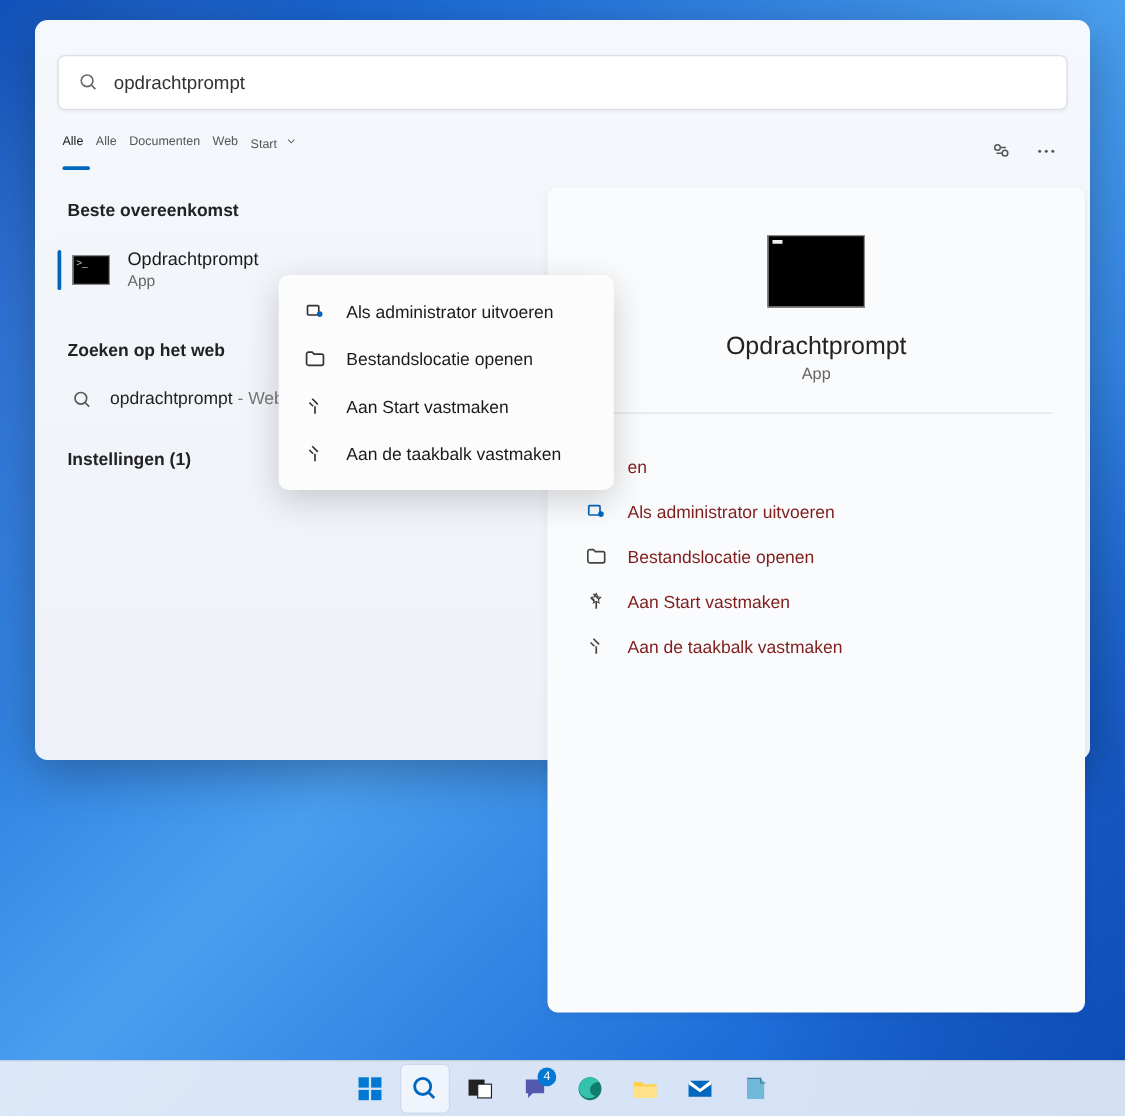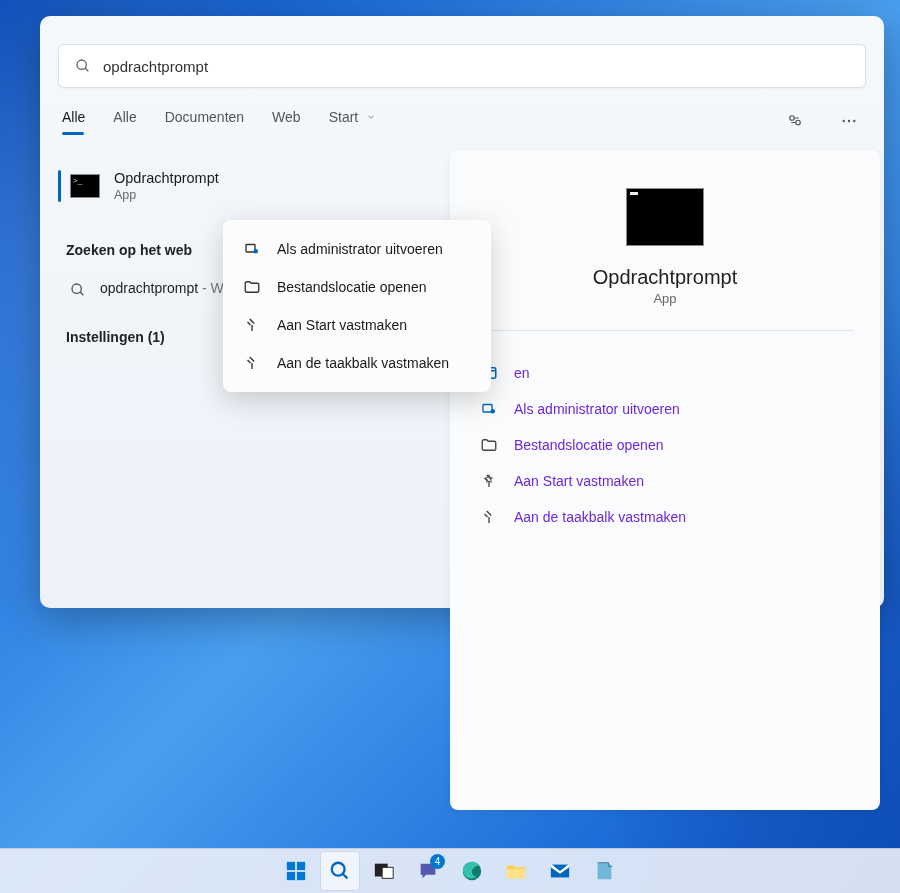--- a/index.html
+++ b/index.html
@@ -10,35 +10,34 @@
   }
   .bg-swirl { position:absolute; inset:0; background:
     radial-gradient(ellipse 400px 600px at 10% 30%, rgba(255,255,255,0.15), transparent 60%),
     radial-gradient(ellipse 500px 700px at 90% 70%, rgba(10,50,150,0.4), transparent 50%);
   }
   .window {
     position: absolute; left: 28px; top: 16px; width: 844px; height: 592px;
     background: linear-gradient(180deg, #f5f8fc 0%, #eef2f8 100%);
     border-radius: 10px; box-shadow: 0 10px 40px rgba(0,0,0,0.3);
     padding: 20px 0 0 0;
-    margin-left: 12px;
   }
   .search-bar {
     margin: 8px 18px 0 18px; height: 44px;
     background: #fff; border: 1px solid #dcdfe6; border-radius: 6px;
     display: flex; align-items: center; padding: 0 16px;
     box-shadow: 0 1px 3px rgba(0,0,0,0.05);
   }
   .search-bar svg { width:16px; height:16px; fill:none; stroke:#666; stroke-width:2; margin-right:12px; }
   .search-bar input {
     border:none; outline:none; font-size:15px; flex:1; color:#333;
   }
   .tabs {
-    display:flex; align-items:center; margin: 20px 22px 0 22px; gap: 28px;
-    font-size:14px; color:#555;
+    display:flex; margin: 20px 22px 0 22px; gap: 10px;
+    font-size:10px; color:#555;
   }
   .tab { cursor:pointer; padding-bottom:8px; }
   .tab.active { color:#1a1a1a; font-weight:500; position:relative; }
   .tab.active::after { content:""; position:absolute; left:0; bottom:-2px; width:22px; height:3px; background:#0067c0; border-radius:2px; }
   .tab .chev { display:inline-block; margin-left:4px; }
   .tab-spacer { flex:1; }
   .tab-iconbtn { color:#555; cursor:pointer; padding:4px; }
   .tab-iconbtn svg { width:18px; height:18px; }
 
   .body-area { position:relative; display:flex; margin:26px 18px 0 18px; height:680px; }
@@ -69,21 +68,21 @@
     position:absolute; left:392px; top:-10px; width:430px; height:660px;
     background:#fafbfd; border-radius:8px; box-shadow: 0 2px 8px rgba(0,0,0,0.06);
     padding-top:38px;
   }
   .big-icon { width:78px; height:58px; background:#000; border:1px solid #888; margin:0 auto; position:relative; }
   .big-icon::after { content:""; position:absolute; left:3px; top:3px; width:8px; height:3px; background:#eee; }
   .app-name { text-align:center; font-size:20px; color:#222; margin-top:20px; }
   .app-sub { text-align:center; font-size:13px; color:#666; margin-top:2px; }
   .divider { height:1px; background:#e0e3e8; margin:24px 26px; }
   .action-list { padding:0 20px; }
-  .action-item { display:flex; align-items:center; gap:16px; padding:9px 10px; cursor:pointer; font-size:14px; color:#6d28d9; border-radius:4px; }
+  .action-item { display:flex; align-items:center; gap:16px; padding:9px 10px; cursor:pointer; font-size:14px; color:#7f1d1d; border-radius:4px; }
   .action-item .ico { width:18px; height:18px; display:flex; align-items:center; justify-content:center; }
   .action-item .ico.blue { color:#0067c0; }
   .action-item .ico.gray { color:#444; }
 
   .context-menu {
     position:absolute; left:223px; top:220px; width:268px;
     background:#fcfcfd; border-radius:8px; box-shadow: 0 8px 28px rgba(0,0,0,0.18);
     padding:10px 4px; z-index:10;
   }
   .ctx-item { display:flex; align-items:center; gap:16px; padding:10px 16px; font-size:14px; color:#1a1a1a; cursor:pointer; border-radius:4px; }
@@ -143,20 +142,21 @@
       <svg viewBox="0 0 24 24" fill="#555">
           <circle cx="5" cy="12" r="1.6"></circle>
           <circle cx="12" cy="12" r="1.6"></circle>
           <circle cx="19" cy="12" r="1.6"></circle>
         </svg>
     </div>
   </div>
 
   <div class="body-area">
     <div class="left-col">
+      <div class="section-title">Beste overeenkomst</div>
 
       <div class="result-item selected">
         <div class="cmd-icon"></div>
         <div class="result-text">
           <div class="title">Opdrachtprompt</div>
           <div class="subtitle">App</div>
         </div>
       </div>
 
       <div class="section-title2">Zoeken op het web</div>

